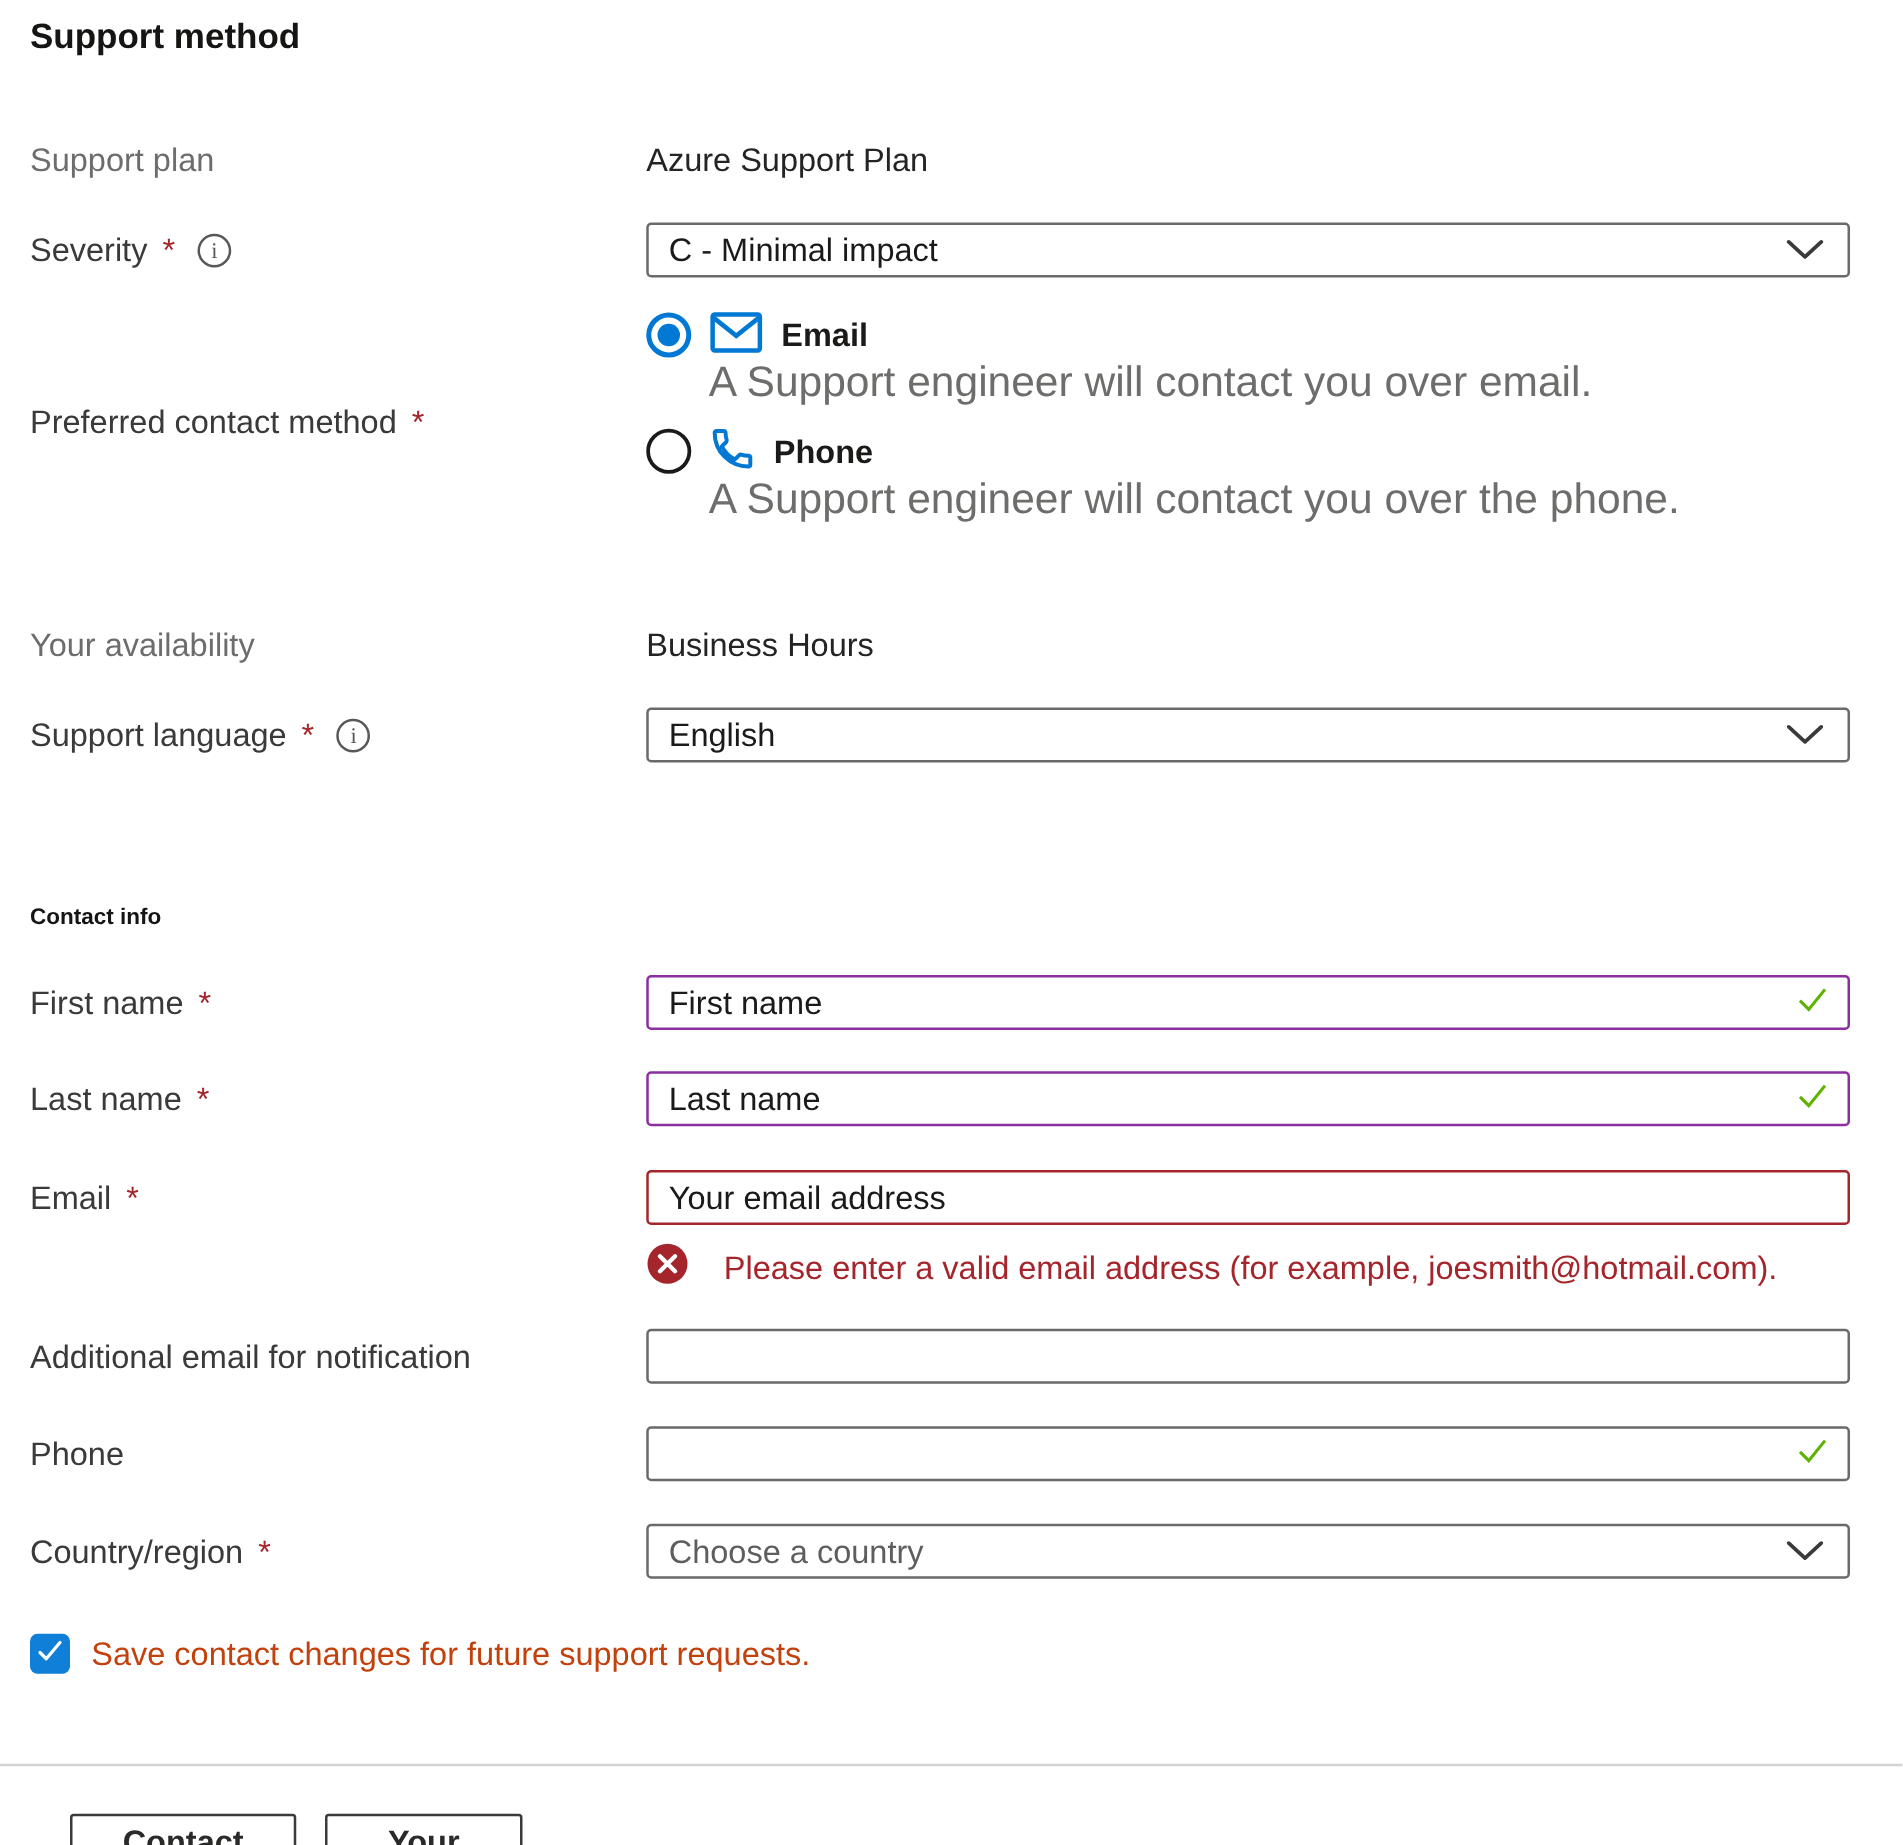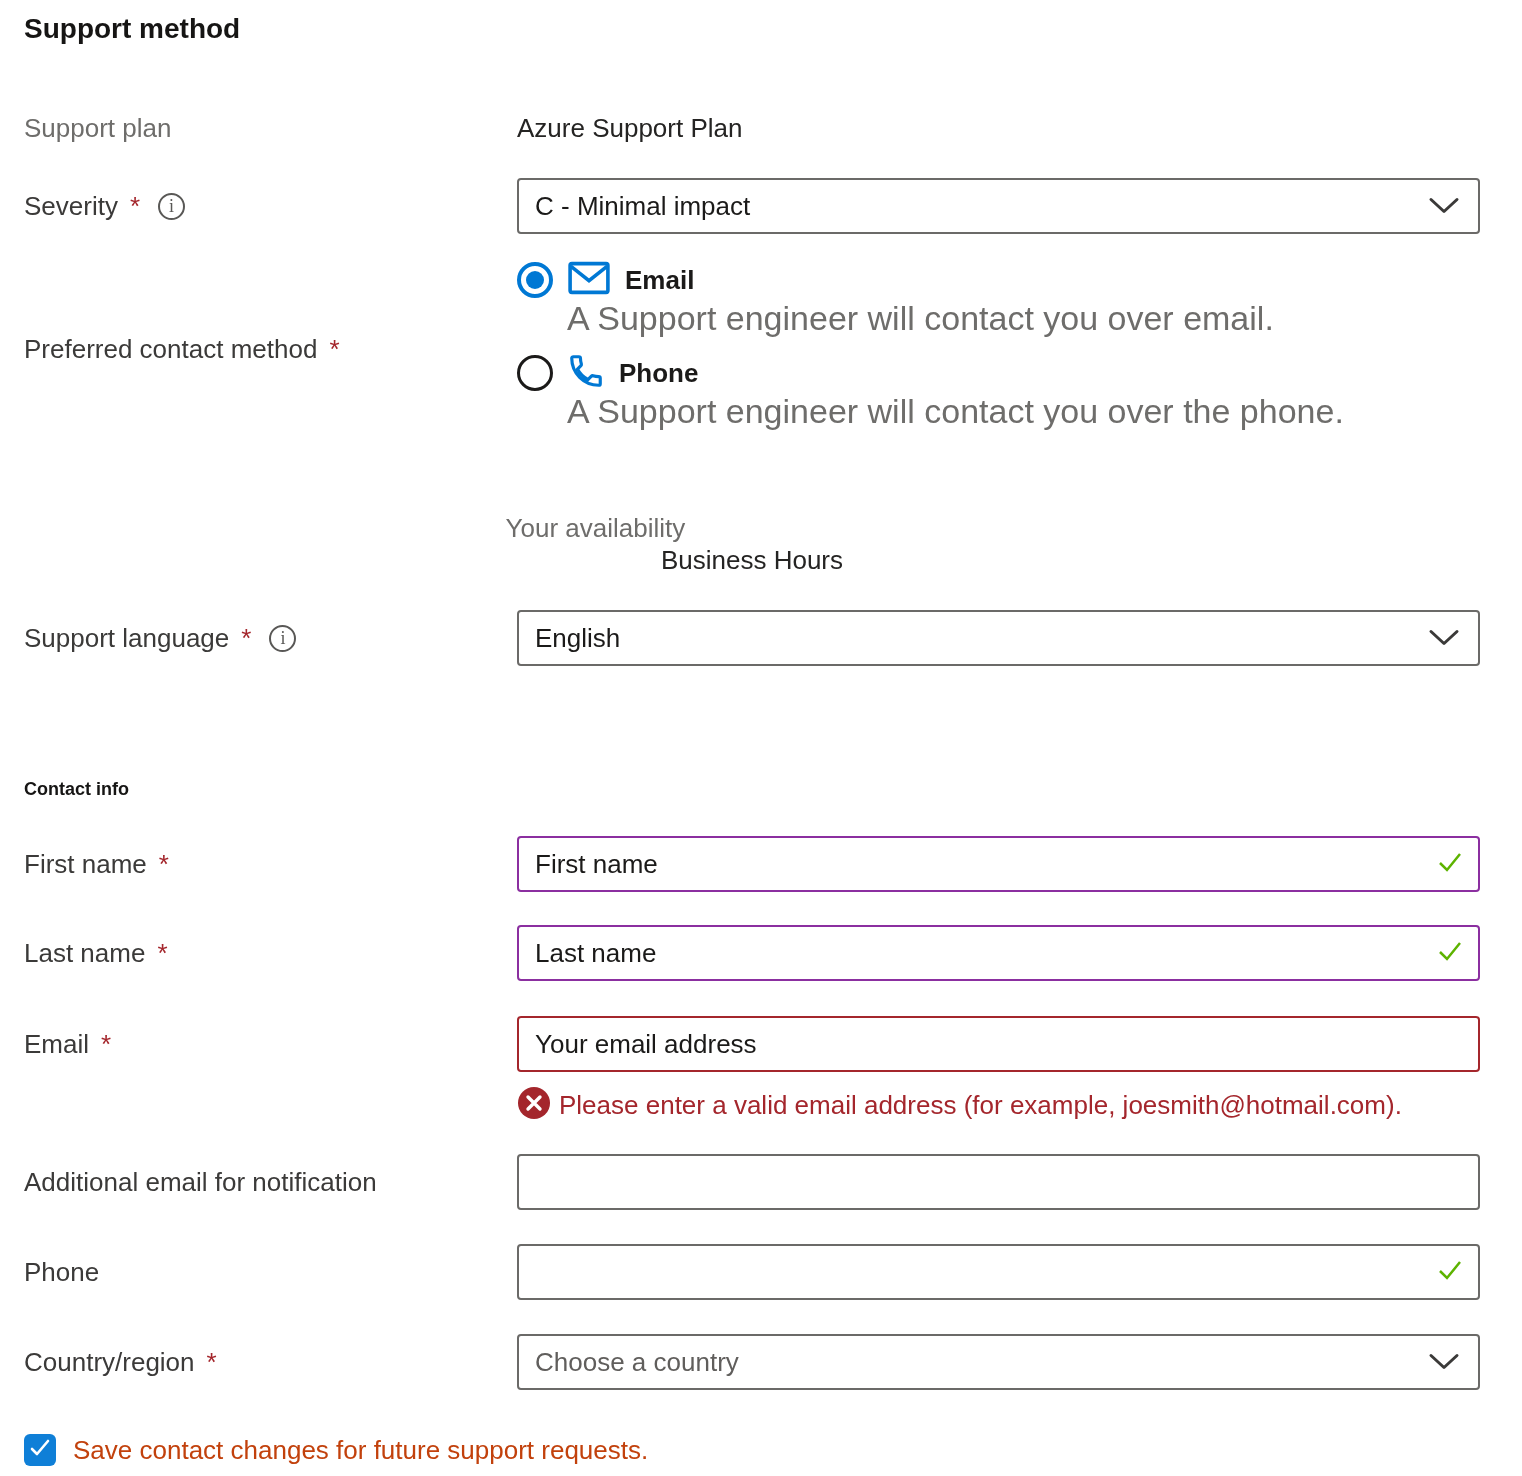--- a/index.html
+++ b/index.html
@@ -36,34 +36,34 @@
     font-size: 18px; font-style: normal; color: #595856; margin-left: 8px;
     font-family: "Liberation Serif", serif; line-height: 1;
   }
   .static-value { font-size: 26px; color: #252423; line-height: 32px; }
 
   
   .row-support-plan { margin-top: 66px; }
   .row-severity    { margin-top: 34px; }
   .row-contact     { margin-top: 28px; align-items: center; }
   .row-contact .label-col { padding-top: 8px; }
-  .row-availability{ margin-top: 84px; flex-direction: column; }
+  .row-availability{ margin-top: 84px; }
   .row-language    { margin-top: 34px; }
   .row-firstname   { margin-top: 30px; }
   .row-lastname    { margin-top: 33px; justify-content: center; }
   .row-email       { margin-top: 35px; }
   .row-error       { margin-top: 14px; }
   .row-addemail    { margin-top: 30px; }
   .row-phone       { margin-top: 34px; }
   .row-country     { margin-top: 34px; }
   .row-checkbox    { margin-top: 42px; align-items: center; }
 
   
   .field, .dropdown {
-    width: 100%; height: 56px; border: 2px solid #6b6a68; border-radius: 4px;
+    width: 100%; height: 44px; border: 2px solid #6b6a68; border-radius: 4px;
     background: #fff; font-size: 26px; color: #1b1a19;
     display: flex; align-items: center; padding: 0 52px 0 16px;
     position: relative;
   }
   input.field { display: block; padding: 0 52px 0 16px; }
   .field.valid-purple { border-color: #8b2fa0; }
   .field.valid-gray   { border-color: #6b6a68; }
   .field.error        { border-color: #a4262c; }
   .dropdown { cursor: default; }
   .dropdown .dd-text { flex: 1; white-space: nowrap; overflow: hidden; }
@@ -82,21 +82,21 @@
   }
   .radio.selected { border: 4px solid #0078d4; }
   .radio.selected .dot { width: 18px; height: 18px; border-radius: 50%; background: #0078d4; }
   .radio.unselected { border: 3px solid #1b1a19; }
   .opt-body { margin-left: 14px; }
   .opt-head { display: flex; align-items: center; height: 36px; gap: 14px; }
   .opt-label { font-size: 26px; font-weight: bold; color: #1b1a19; }
   .opt-desc { font-size: 34px; color: #6e6d6b; line-height: 34px; margin-top: 3px; }
 
   
-  .row-error .value-col { display: flex; align-items: center; gap: 8px; }
+  .row-error .value-col { display: flex; align-items: center; gap: 28px; }
   .error-text { font-size: 26px; color: #a4262c; line-height: 34px; }
 
   
   .checkbox {
     width: 32px; height: 32px; border-radius: 6px; background: #0f7fd7;
     display: flex; align-items: center; justify-content: center; flex: none;
   }
   .checkbox-label { font-size: 26px; color: #c2410c; margin-left: 17px; line-height: 36px; }
 
   .divider {

